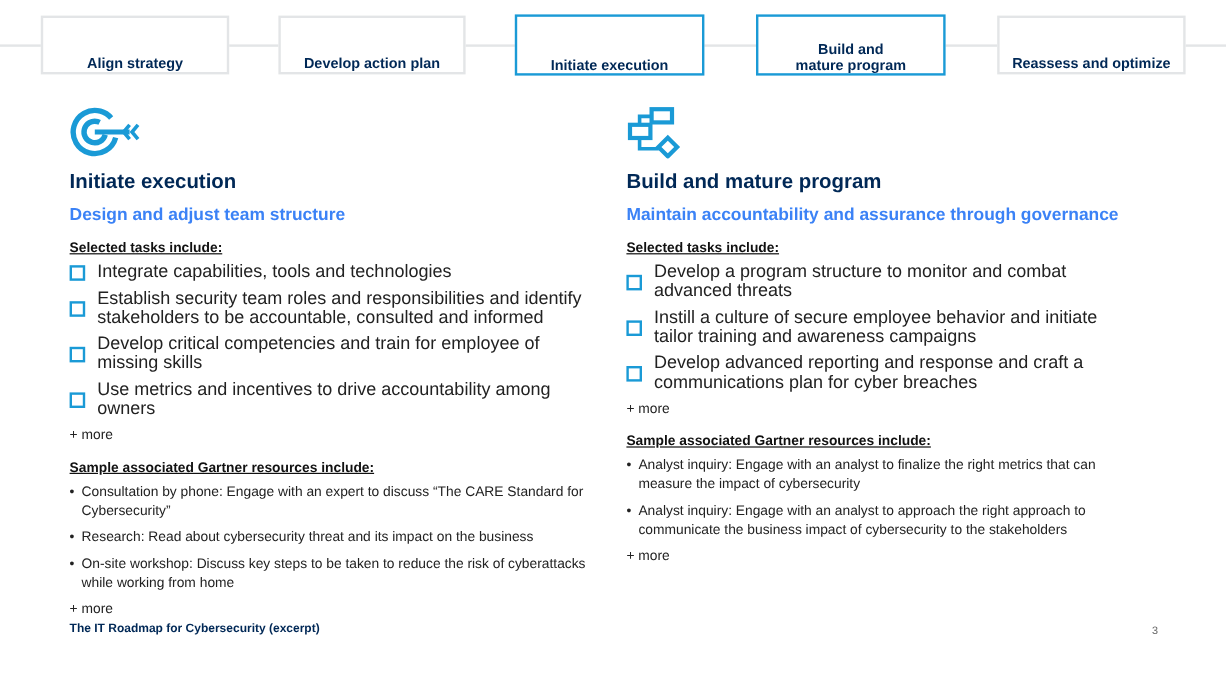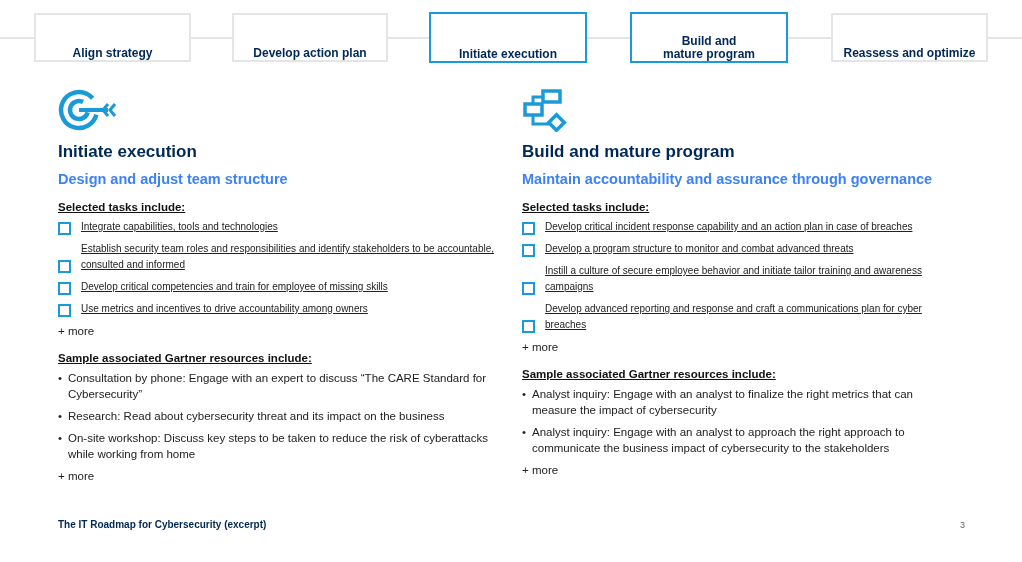--- a/index.html
+++ b/index.html
@@ -23,21 +23,21 @@
   .col { position: absolute; top: 88px; }
   .col-left { left: 58px; width: 440px; }
   .col-right { left: 522px; width: 450px; }
 
   .phase-icon { height: 44px; margin-bottom: 10px; }
   .phase-title { font-size: 17px; font-weight: bold; color: #002856; line-height: 20px; margin-bottom: 8px; }
   .phase-subtitle { font-size: 14.5px; font-weight: bold; color: #3b82f6; line-height: 18px; margin-bottom: 12px; }
   .section-label { font-size: 11.5px; font-weight: bold; color: #111; line-height: 14px; margin-bottom: 5px; text-decoration: underline; }
 
   .task-list { list-style: none; }
-  .task { display: flex; align-items: flex-end; font-size: 10px; color: #222; line-height: 16px; margin-bottom: 6px; text-decoration: underline; }
+  .task { display: flex; align-items: center; font-size: 15px; color: #222; line-height: 16px; margin-bottom: 6px; }
   .checkbox { flex: 0 0 auto; width: 13px; height: 13px; border: 2px solid #1a9ad6; margin-top: 1px; margin-right: 10px; cursor: pointer; background: #fff; }
 
   .more { font-size: 11.5px; color: #222; line-height: 16px; margin-bottom: 12px; cursor: pointer; }
 
   .resource-list { list-style: none; }
   .resource { display: flex; font-size: 11.5px; color: #222; line-height: 16px; margin-bottom: 6px; }
   .bullet { flex: 0 0 auto; width: 10px; }
 
   .footer-title { position: absolute; left: 58px; top: 519px; font-size: 10px; font-weight: bold; color: #002856; }
   .page-number { position: absolute; left: 960px; top: 520px; font-size: 9px; color: #666; }
@@ -126,24 +126,20 @@
       <polyline points="11,27 11,36 27,36" fill="none" stroke="#1a9ad6" stroke-width="3"></polyline>
       <rect x="29" y="29" width="11" height="11" fill="none" stroke="#1a9ad6" stroke-width="3.5" transform="rotate(45 34.5 34.5)"></rect>
     </svg>
   </div>
   <div class="phase-title">Build and mature program</div>
   <div class="phase-subtitle">Maintain accountability and assurance through governance</div>
   <div class="section-label">Selected tasks include:</div>
   <ul class="task-list" style="width: 400px;">
     <li class="task">
         <span class="checkbox"></span>
-        <span>Develop critical incident response capability and an action plan in case of breaches</span>
-      </li>
-    <li class="task">
-        <span class="checkbox"></span>
         <span>Develop a program structure to monitor and combat advanced threats</span>
       </li>
     <li class="task">
         <span class="checkbox"></span>
         <span>Instill a culture of secure employee behavior and initiate tailor training and awareness campaigns</span>
       </li>
     <li class="task">
         <span class="checkbox"></span>
         <span>Develop advanced reporting and response and craft a communications plan for cyber breaches</span>
       </li>

